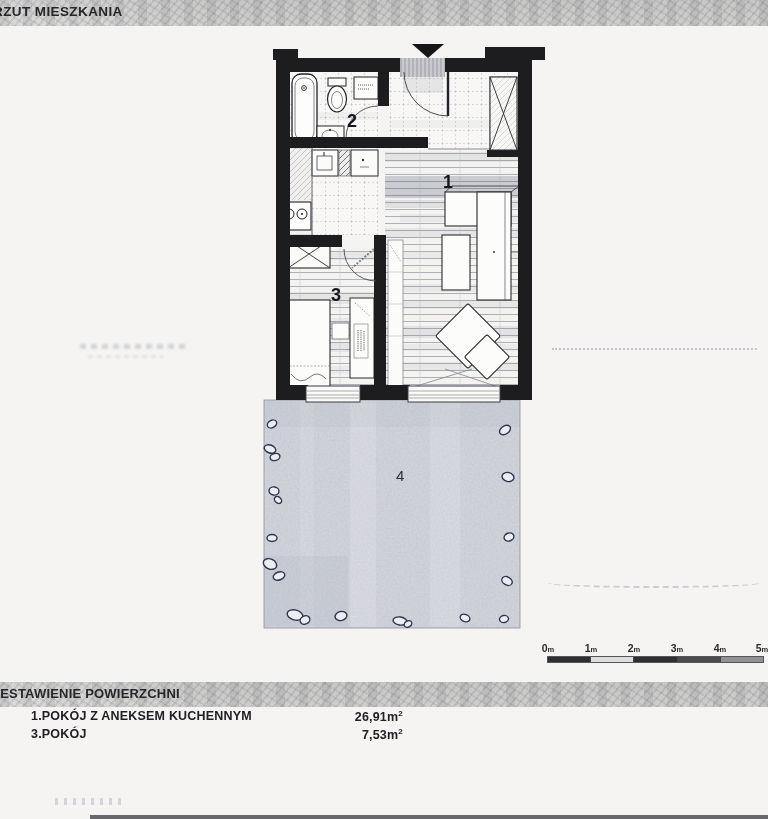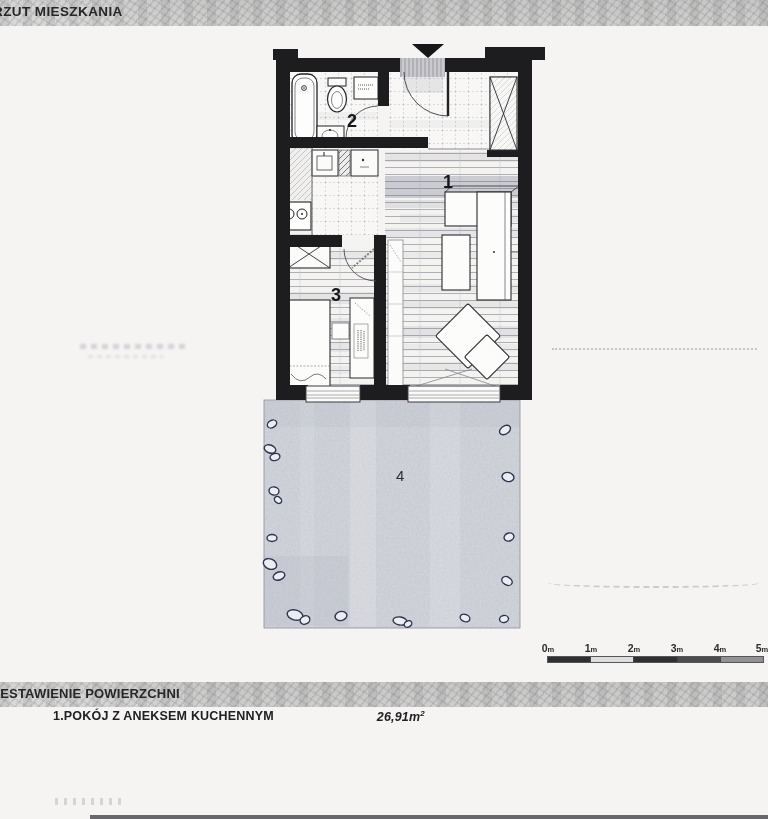--- a/index.html
+++ b/index.html
@@ -34,23 +34,23 @@
   .sb-bar{position:absolute;left:8px;top:15px;width:215px;height:5px;display:flex;outline:1px solid #55555c;}
   .sb-seg{height:100%;flex:1;border-left:1px solid #44444a;}
   .sb-seg:first-child{border-left:none;}
   .sb-seg-0{background:#2f2f33;}
   .sb-seg-1{background:#dddddb;}
   .sb-seg-2{background:#2f2f33;}
   .sb-seg-3{background:#4a4a4f;}
   .sb-seg-4{background:#909095;}
 
   
-  .legend-rows{position:absolute;left:53px;top:709px;width:372px;}
+  .legend-rows{position:absolute;left:31px;top:709px;width:372px;}
   .legend-row{display:flex;justify-content:space-between;height:18px;font-size:12.5px;font-weight:bold;color:#202025;letter-spacing:.2px;}
-  .legend-row .area{text-align:center;font-style:italic;}
+  .legend-row .area{text-align:center;}
   .legend-row sup{font-size:8px;}
 
   
   .artifact{position:absolute;}
   .art-smudge-1{left:80px;top:344px;width:105px;height:5px;opacity:.45;filter:blur(1px);
     background:repeating-linear-gradient(90deg, rgba(110,118,140,.55) 0 6px, rgba(0,0,0,0) 6px 11px);}
   .art-smudge-2{left:88px;top:355px;width:75px;height:3px;opacity:.3;filter:blur(1px);
     background:repeating-linear-gradient(90deg, rgba(110,118,140,.5) 0 5px, rgba(0,0,0,0) 5px 9px);}
   .art-dashes-1{left:552px;top:348px;width:205px;height:0;border-top:2px dotted rgba(120,128,150,.4);}
   .art-wave-1{left:548px;top:578px;width:212px;height:8px;border-bottom:2px dashed rgba(120,128,150,.35);border-radius:50%;}
@@ -305,20 +305,24 @@
 
   <section>
     <div class="band legend-band">
       <span>ZESTAWIENIE POWIERZCHNI</span>
     </div>
     <div class="legend-rows">
       <div class="legend-row">
         <span class="name">1.POKÓJ Z ANEKSEM KUCHENNYM</span>
         <span class="area"><span>26,91</span><span>m</span><sup>2</sup></span>
       </div>
+      <div class="legend-row">
+        <span class="name">3.POKÓJ</span>
+        <span class="area"><span>7,53</span><span>m</span><sup>2</sup></span>
+      </div>
     </div>
   </section>
 
   <div class="artifact art-smudge-1"></div>
   <div class="artifact art-smudge-2"></div>
   <div class="artifact art-dashes-1"></div>
   <div class="artifact art-wave-1"></div>
   <div class="artifact art-marks-bl"></div>
   <div class="artifact art-bottom-line"></div>
 

